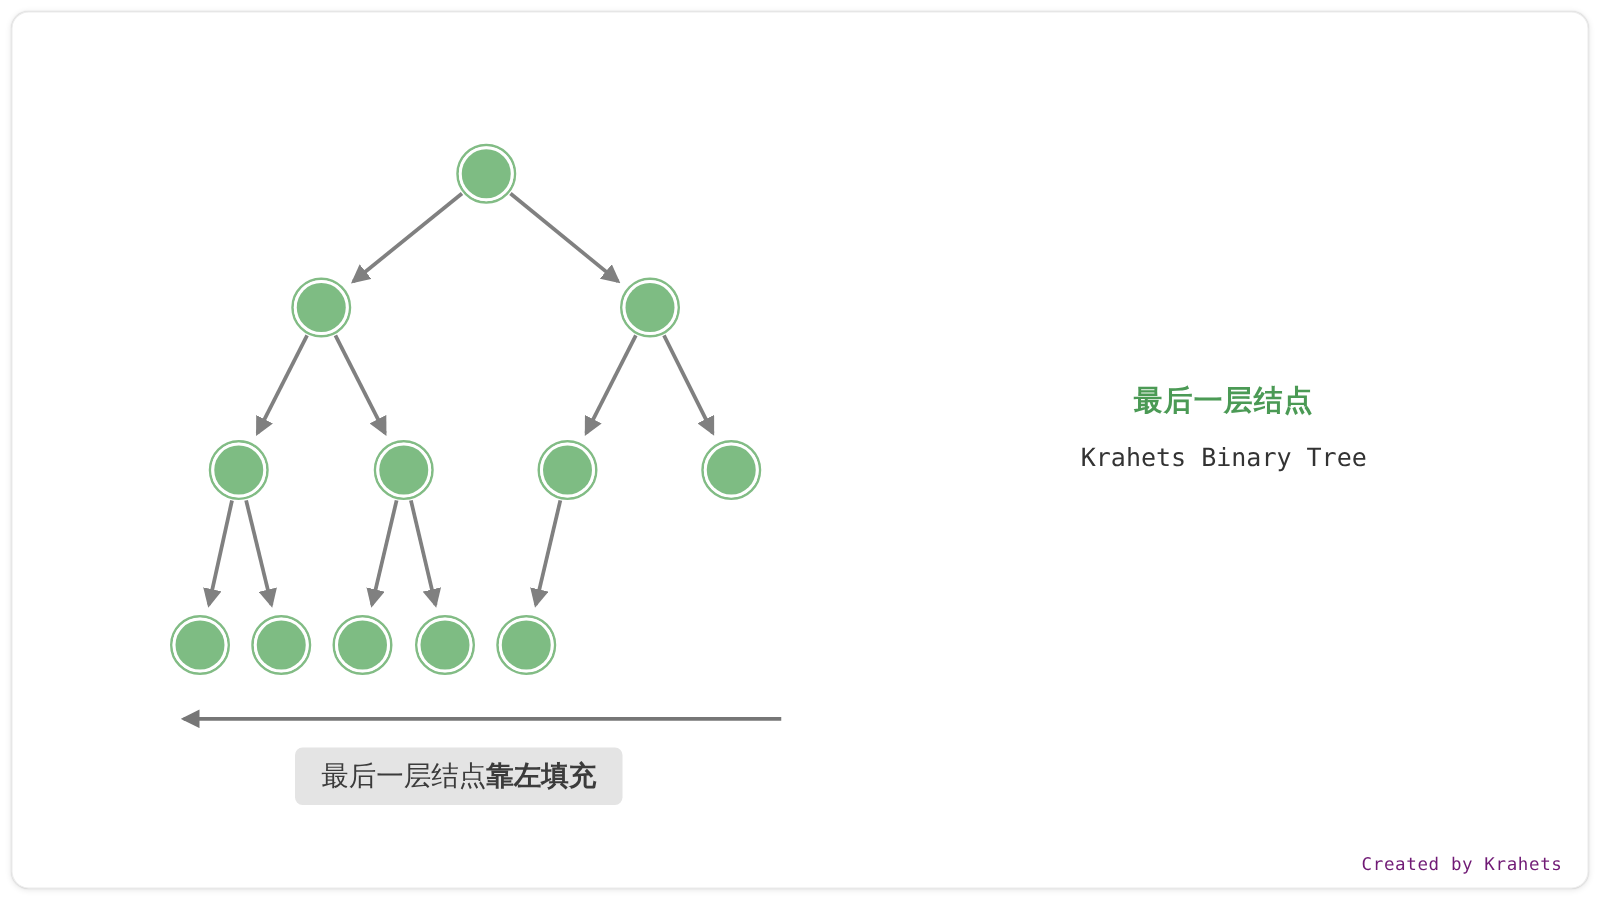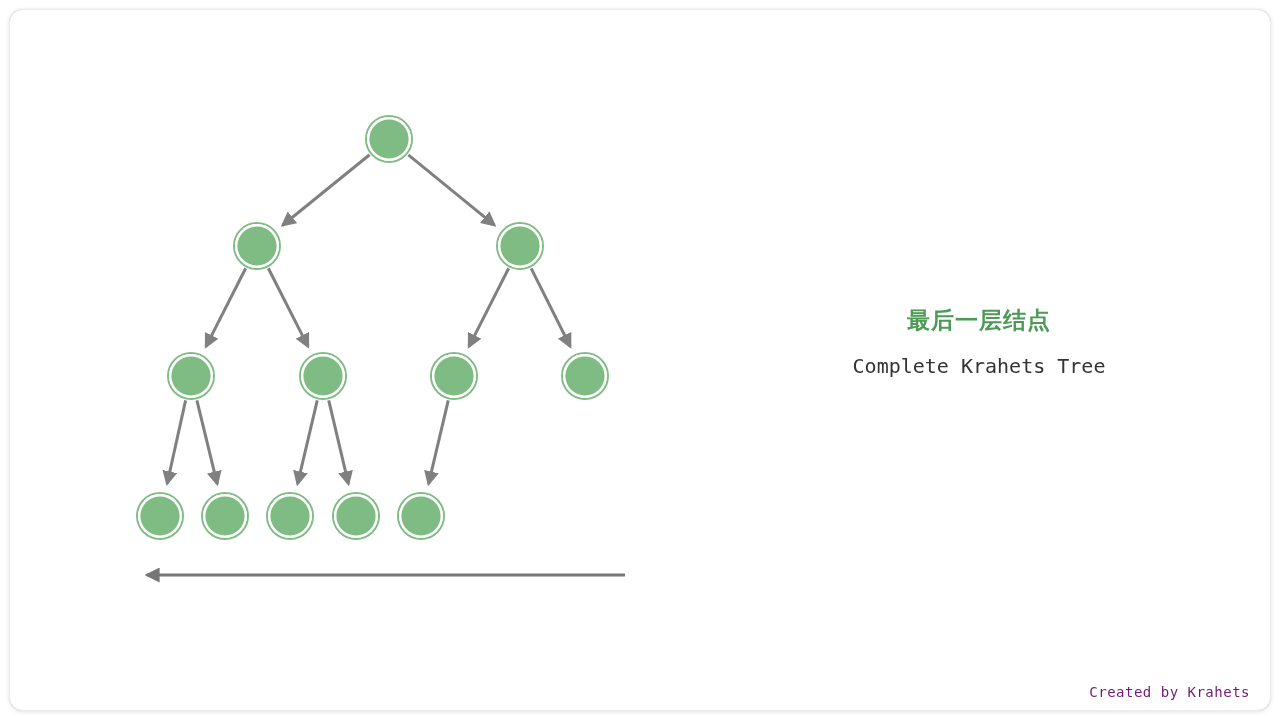--- a/index.html
+++ b/index.html
@@ -187,20 +187,25 @@
             <circle cx="411" cy="506" r="19.6" fill="#7ebc83"></circle>
           </g>
         </g>
       <g id="annotation-layer">
           <line x1="615" y1="565" x2="137" y2="565" stroke="#767676" stroke-width="3" marker-end="url(#arrow-head-flat)"></line>
         </g>
     </svg>
 
     <div class="legend">
       <div class="legend-title">最后一层结点</div>
-      <div class="legend-subtitle">Complete Krahets Tree</div>
+      <div class="legend-subtitle">Krahets Binary Tree</div>
     </div>
 
+    <div class="caption-pill">
+      <div class="caption-text">
+        <span>最后一层结点</span><span class="bold">靠左填充</span>
+      </div>
+    </div>
 
     <div class="credit">Created by Krahets</div>
 
   </div>
 </div>
 
 </body></html>

